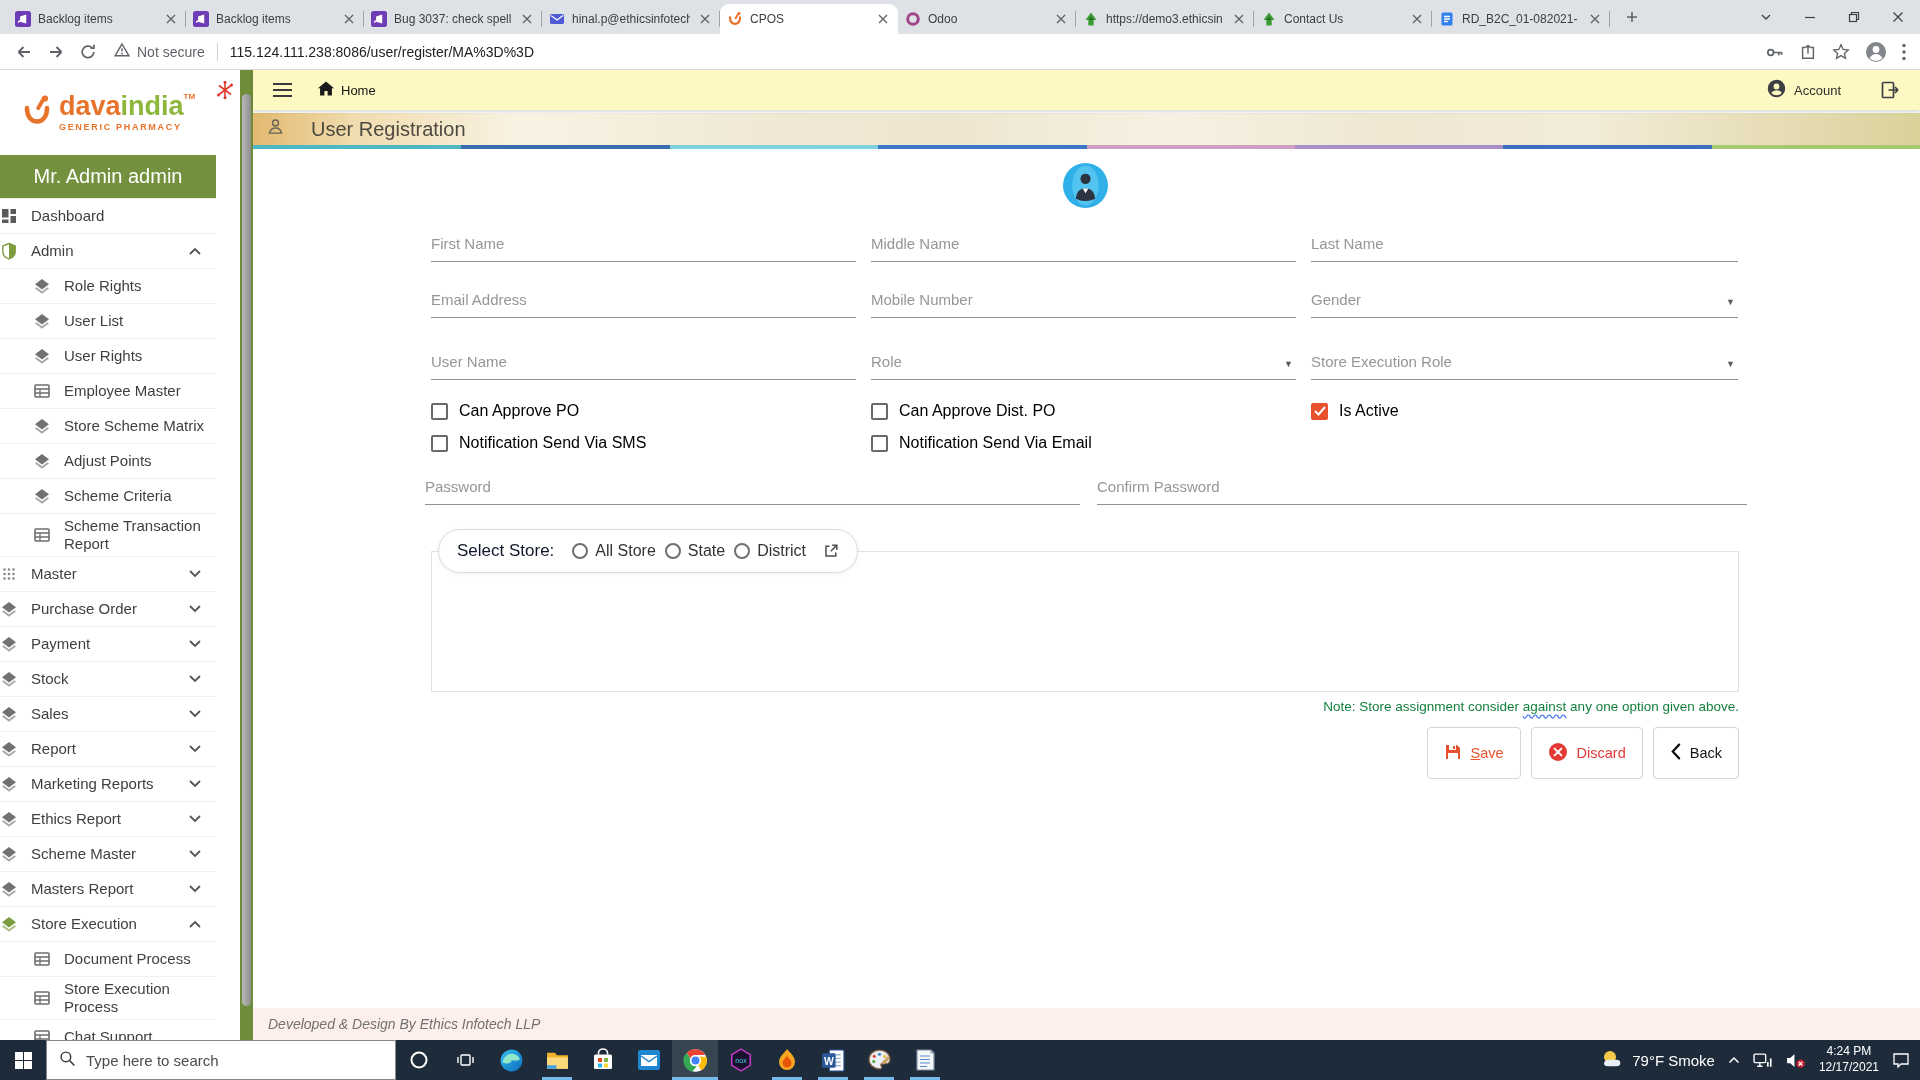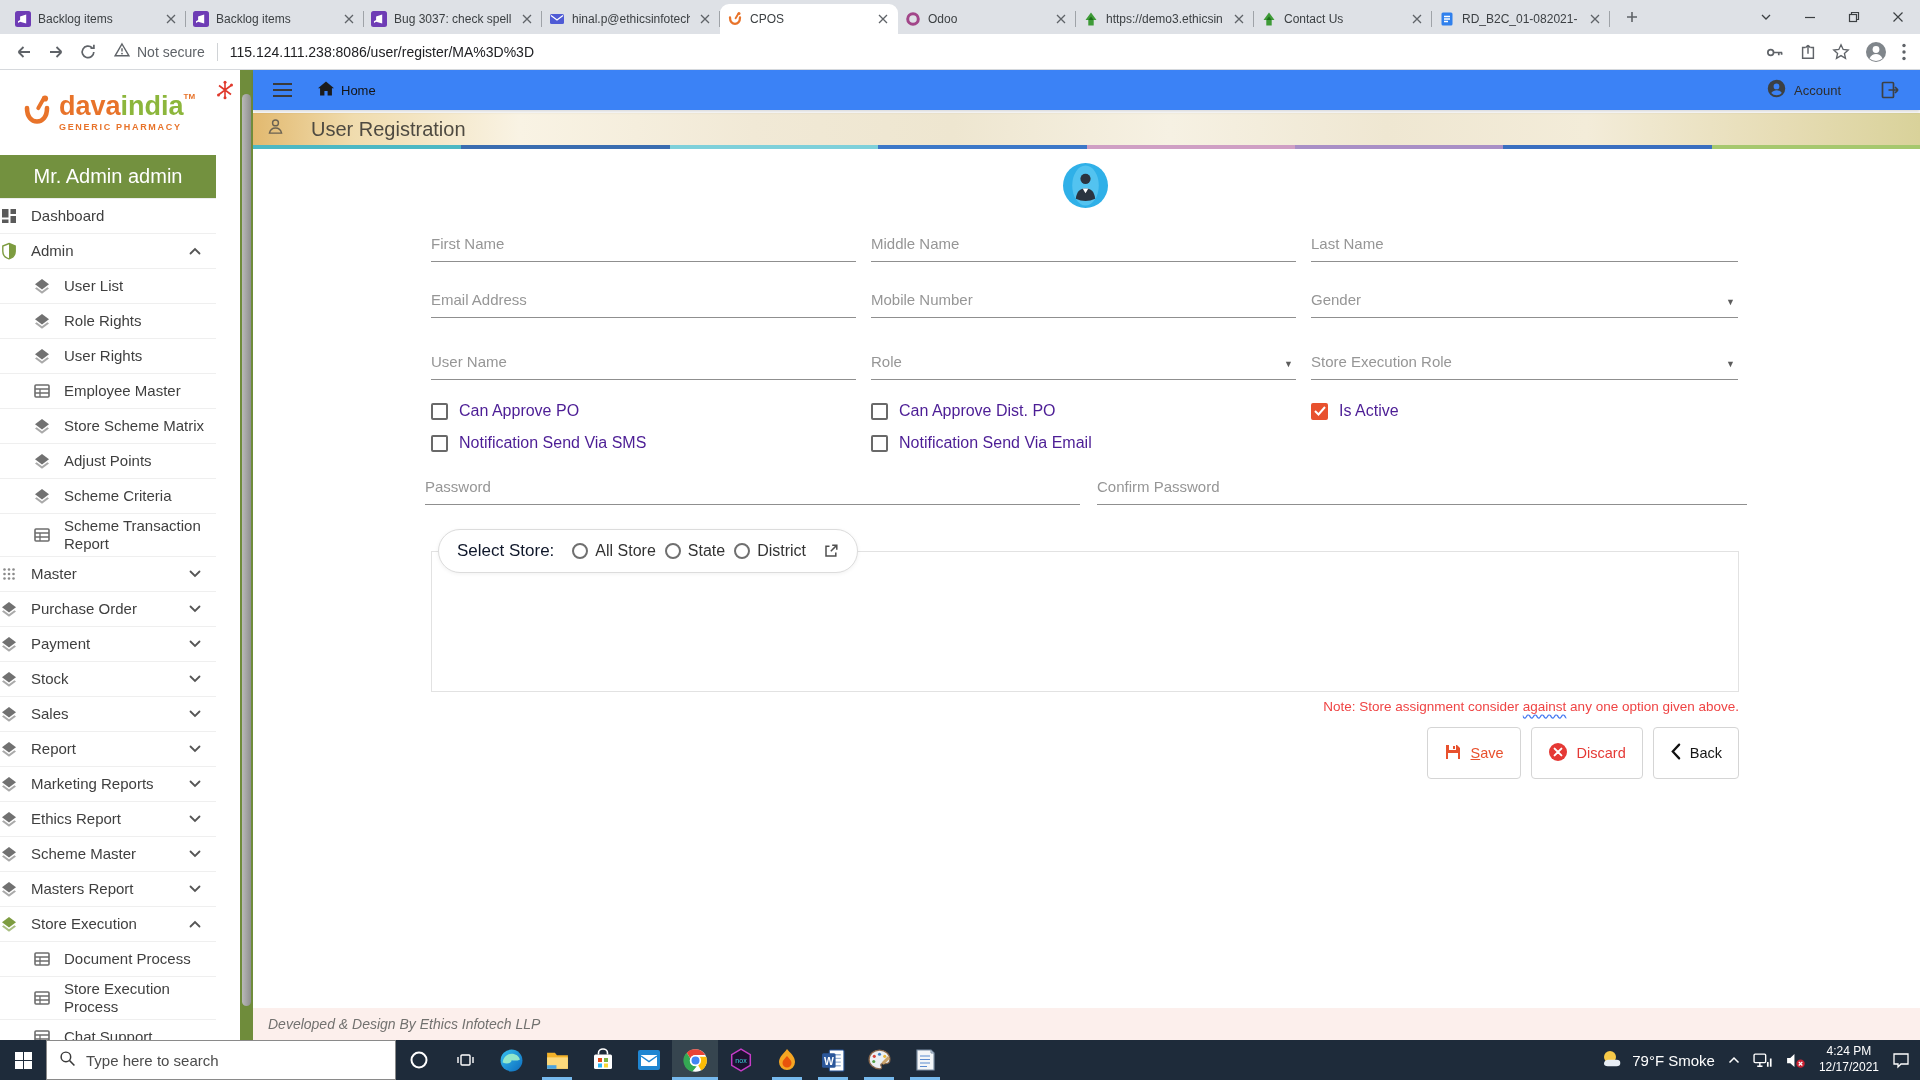--- a/index.html
+++ b/index.html
@@ -41,45 +41,45 @@
   .mi.l2{padding-left:33px}
   .mi .ic{width:18px;flex:0 0 18px;display:flex;align-items:center;justify-content:center}
   .mi .lbl{line-height:1.2;max-width:158px}
   .mi .chev{margin-left:auto;margin-right:15px;display:flex}
   .sidescroll{position:absolute;top:70px;bottom:40px;left:240px;width:13px;background:#6f8c3b}
   .sthumb{position:absolute;left:2px;right:2px;top:24px;bottom:34px;background:linear-gradient(90deg,#b9b9b9,#8f8f8f);border-radius:5px}
   .broken{position:absolute;left:216px;top:80px;z-index:6}
 
   
   .main{position:absolute;top:70px;left:253px;right:0;bottom:40px;background:#fff}
-  .pagenav{position:absolute;top:0;left:0;right:0;height:40px;background:#3b82f6;display:flex;align-items:center;padding:0 20px;box-shadow:0 2px 3px rgba(0,0,0,.14);z-index:3}
+  .pagenav{position:absolute;top:0;left:0;right:0;height:40px;background:#fef9c3;display:flex;align-items:center;padding:0 20px;box-shadow:0 2px 3px rgba(0,0,0,.14);z-index:3}
   .burger{display:flex;flex-direction:column;gap:4px;margin-right:26px;cursor:pointer}
   .burger i{display:block;width:19px;height:2.3px;background:#3a3a3a}
   .homebtn{display:flex;align-items:center;gap:7px;font-size:13px;color:#141414;font-weight:500;cursor:pointer}
   .nav-right{margin-left:auto;display:flex;align-items:center;gap:7px}
   .acct-lbl{font-size:13px;color:#2d2d2d}
   .logoutbtn{margin-left:32px;display:flex;cursor:pointer}
   .pageheader{position:absolute;top:43px;left:0;right:0;height:32px;display:flex;align-items:center;gap:26px;padding-left:13px;font-size:20px;color:#4e4a41;background:linear-gradient(90deg,#e2b96f 0%,#f0dcae 6%,#f9f3e4 16%,#f1e9d6 30%,#eee6d0 42%,#f6f1e3 55%,#efe7d2 68%,#f3ecd9 80%,#e6dcb4 92%,#d9d29a 100%)}
   .colorstrip{position:absolute;top:75px;left:0;right:0;height:4px;background:linear-gradient(90deg,#4cb8c4 0 12.5%,#3a6db0 12.5% 25%,#7ed0da 25% 37.5%,#3c78c8 37.5% 50%,#cf9fc4 50% 62.5%,#a98fc6 62.5% 75%,#3a6fc0 75% 87.5%,#a6c86e 87.5% 100%)}
   .avatar{position:absolute;left:810px;top:93px;width:45px;height:45px}
   .fld{position:absolute;height:34px;border-bottom:1px solid #8f8f8f}
   .flbl{position:absolute;left:0;bottom:9px;font-size:15px;color:#969696}
   .fld .dd{position:absolute;right:3px;bottom:10px;font-size:9px;color:#5c5c5c}
   .chk{position:absolute;display:flex;align-items:center;gap:11px;cursor:pointer}
   .box{width:17px;height:17px;border:2px solid #696969;border-radius:2px;display:flex;align-items:center;justify-content:center;background:#fff}
   .box.on{background:#e8512e;border-color:#e8512e}
-  .clbl{font-size:16px;color:#4c1d95;font-weight:500}
+  .clbl{font-size:16px;color:#000000;font-weight:500}
   .storebox{position:absolute;left:178px;top:481px;width:1308px;height:141px;border:1px solid #e2e2e2}
   .storepill{position:absolute;left:185px;top:459px;height:44px;background:#fff;border:1px solid #dcdcdc;border-radius:24px;display:flex;align-items:center;padding:0 18px;gap:9px;z-index:2;box-shadow:0 1px 4px rgba(0,0,0,.06)}
   .sslbl{font-size:17px;color:#0f172a}
   .rgrp{display:flex;align-items:center;gap:7px;margin-left:9px;cursor:pointer}
   .radio{width:16px;height:16px;border:2px solid #6f6f6f;border-radius:50%;background:#fff}
   .rlbl{font-size:16px;color:#333}
   .pill-ext{margin-left:8px;display:flex;cursor:pointer}
-  .note{position:absolute;top:629px;right:181px;font-size:13.5px;color:#ef4444}
+  .note{position:absolute;top:629px;right:181px;font-size:13.5px;color:#15803d}
   .wavy{text-decoration:underline wavy #4377f0;text-decoration-skip-ink:none;text-underline-offset:3px}
   .btnrow{position:absolute;top:657px;right:181px;display:flex;gap:10px}
   .btn{height:52px;display:flex;align-items:center;gap:9px;padding:0 16px;background:#fff;border:1px solid #d5d5d5;border-radius:4px;font-size:14.5px;cursor:pointer}
   .save-lbl{color:#e8512e;display:inline-block}
   .save-lbl::first-letter{text-decoration:underline}
   .disc-lbl{color:#e53935}
   .back-lbl{color:#161616}
   .pfooter{position:absolute;left:0;right:0;bottom:0;height:32px;background:#fcefec;display:flex;align-items:center;padding-left:15px;font-style:italic;font-size:14px;color:#72716f}
 
   
@@ -364,31 +364,31 @@
             </svg>
           </span>
     </div>
         <div class="mi l2">
       <span class="ic">
             <svg width="18" height="18" viewBox="0 0 18 18" fill="#717171">
               <path d="M9 2 16 7.2 9 12.4 2 7.2z"></path>
               <path d="m3.6 10.3 5.4 4 5.4-4 1.6 1.2L9 16.7l-7-5.2z" opacity=".6"></path>
             </svg>
           </span>
+      <span class="lbl">Role Rights</span>
+
+    </div>
+        <div class="mi l2">
+      <span class="ic">
+            <svg width="18" height="18" viewBox="0 0 18 18" fill="#717171">
+              <path d="M9 2 16 7.2 9 12.4 2 7.2z"></path>
+              <path d="m3.6 10.3 5.4 4 5.4-4 1.6 1.2L9 16.7l-7-5.2z" opacity=".6"></path>
+            </svg>
+          </span>
       <span class="lbl">User List</span>
-
-    </div>
-        <div class="mi l2">
-      <span class="ic">
-            <svg width="18" height="18" viewBox="0 0 18 18" fill="#717171">
-              <path d="M9 2 16 7.2 9 12.4 2 7.2z"></path>
-              <path d="m3.6 10.3 5.4 4 5.4-4 1.6 1.2L9 16.7l-7-5.2z" opacity=".6"></path>
-            </svg>
-          </span>
-      <span class="lbl">Role Rights</span>
 
     </div>
         <div class="mi l2">
       <span class="ic">
             <svg width="18" height="18" viewBox="0 0 18 18" fill="#717171">
               <path d="M9 2 16 7.2 9 12.4 2 7.2z"></path>
               <path d="m3.6 10.3 5.4 4 5.4-4 1.6 1.2L9 16.7l-7-5.2z" opacity=".6"></path>
             </svg>
           </span>
       <span class="lbl">User Rights</span>

